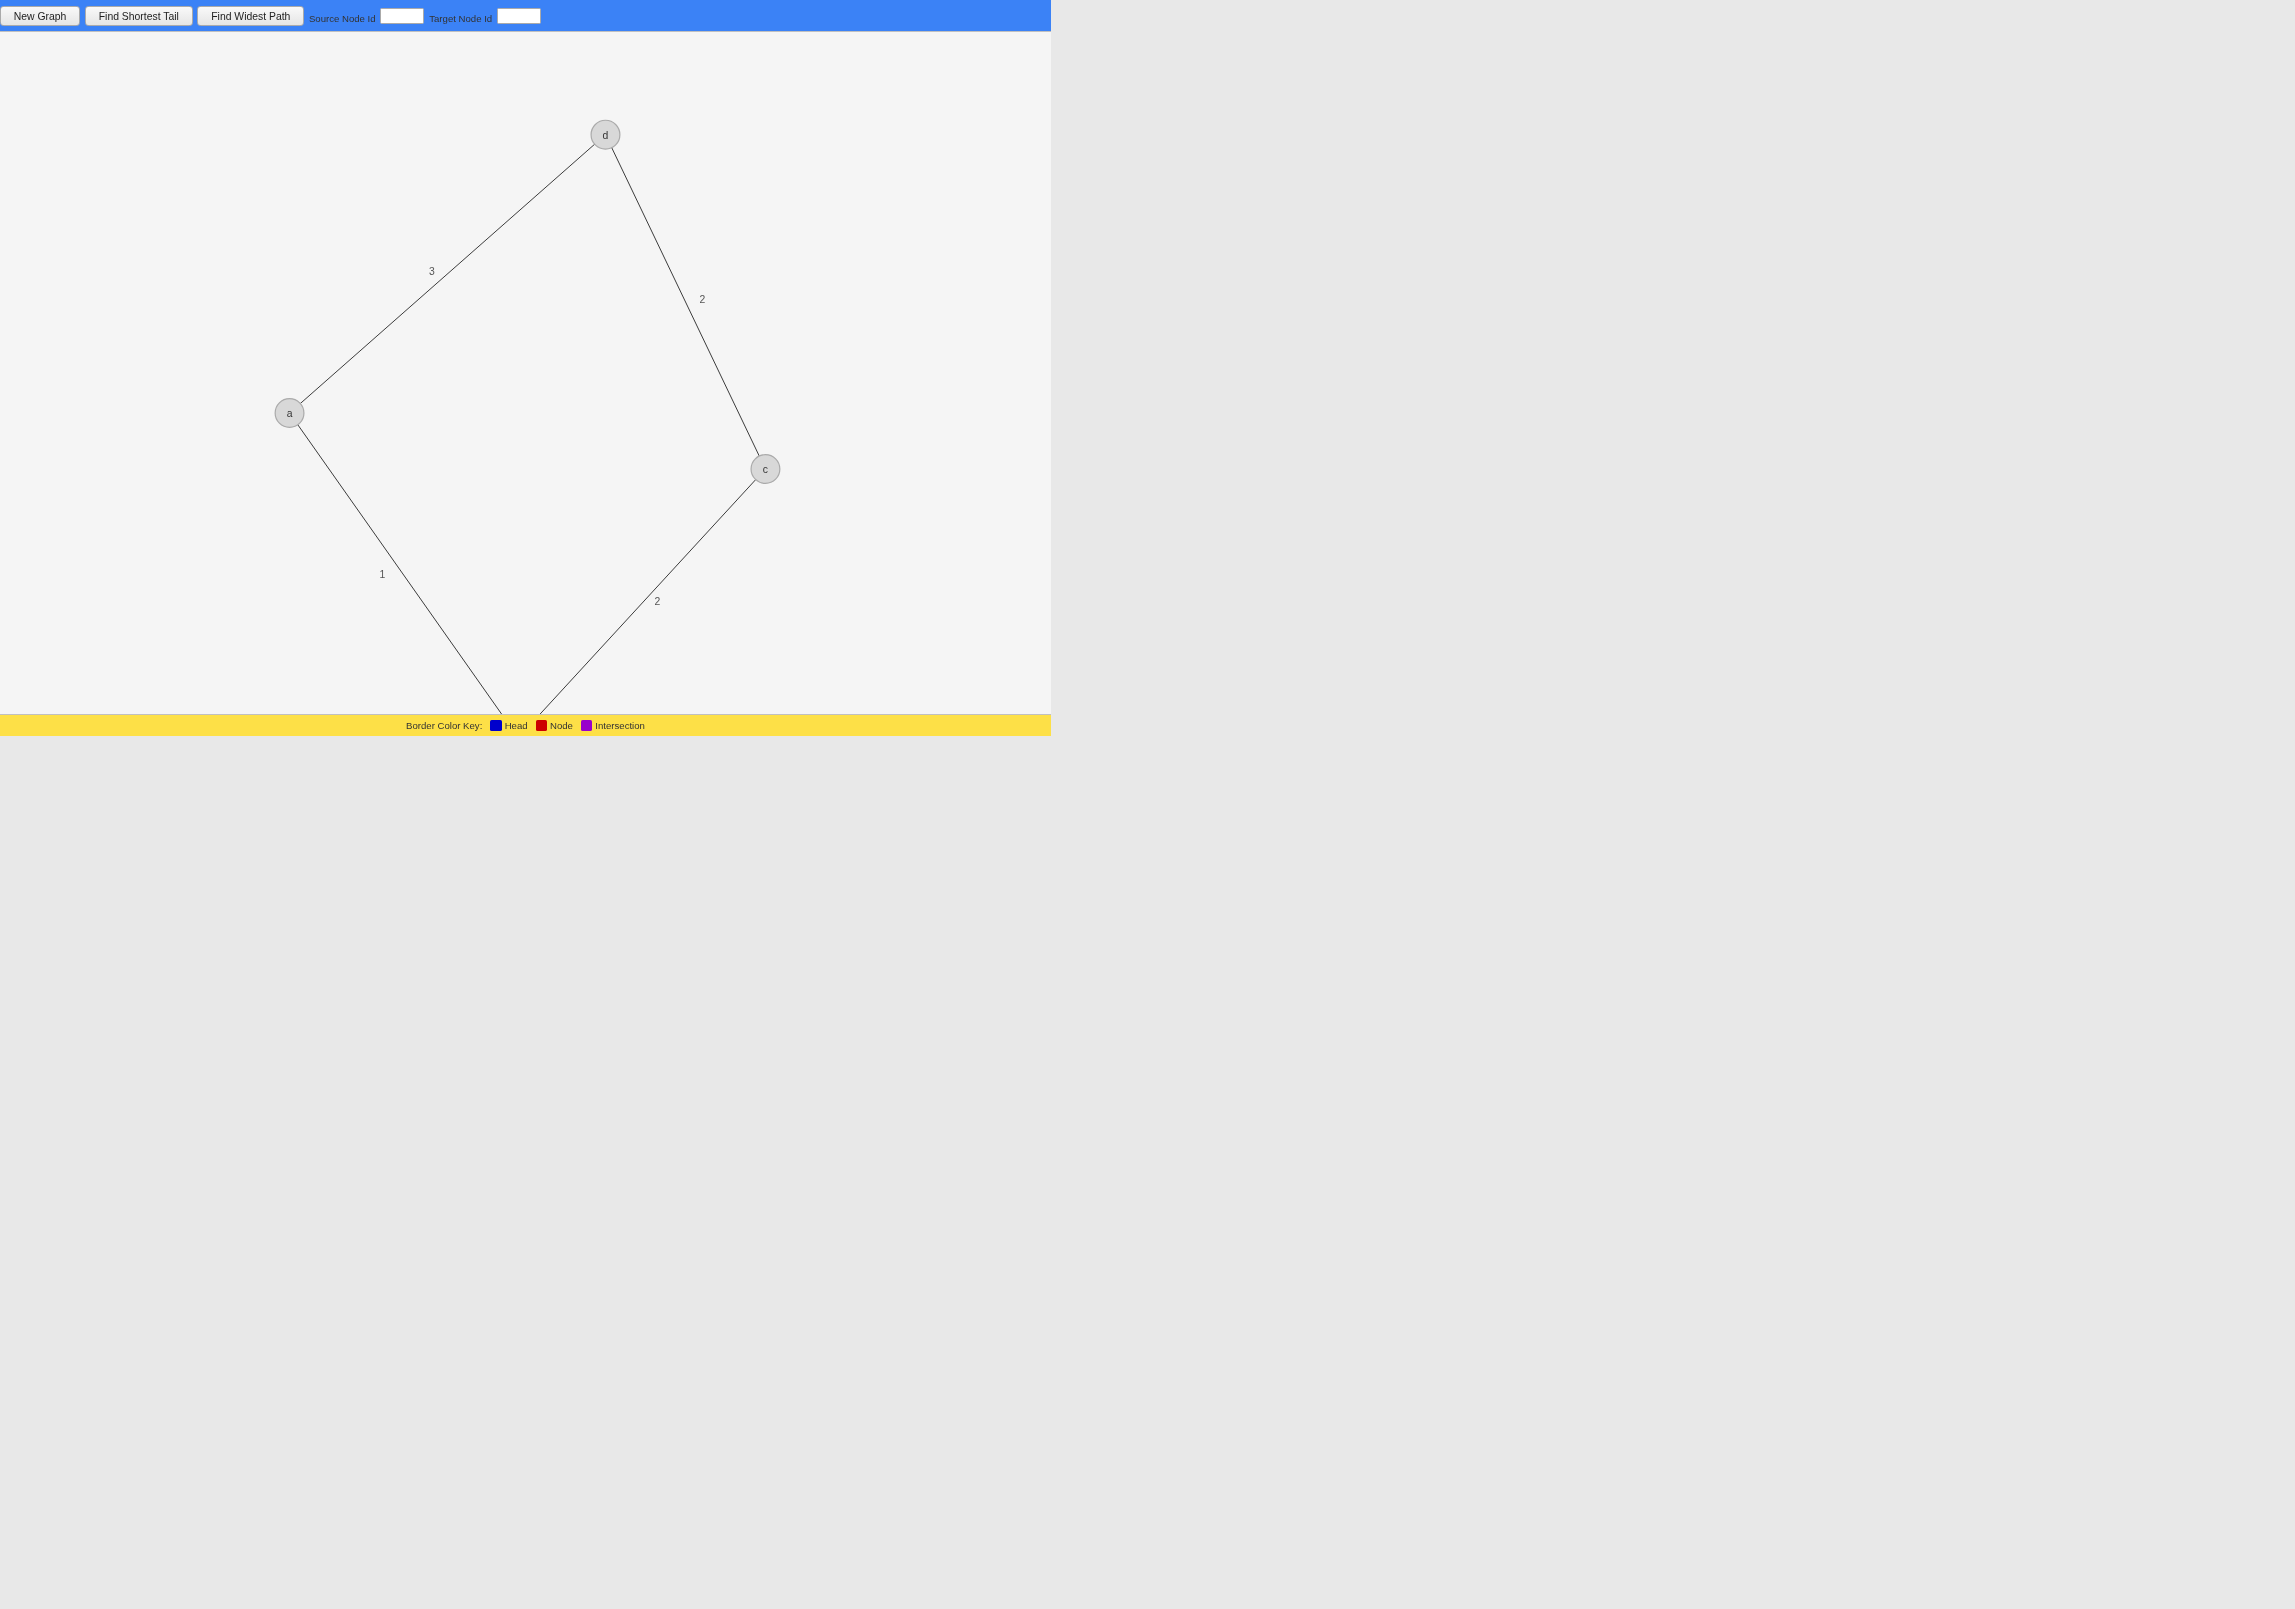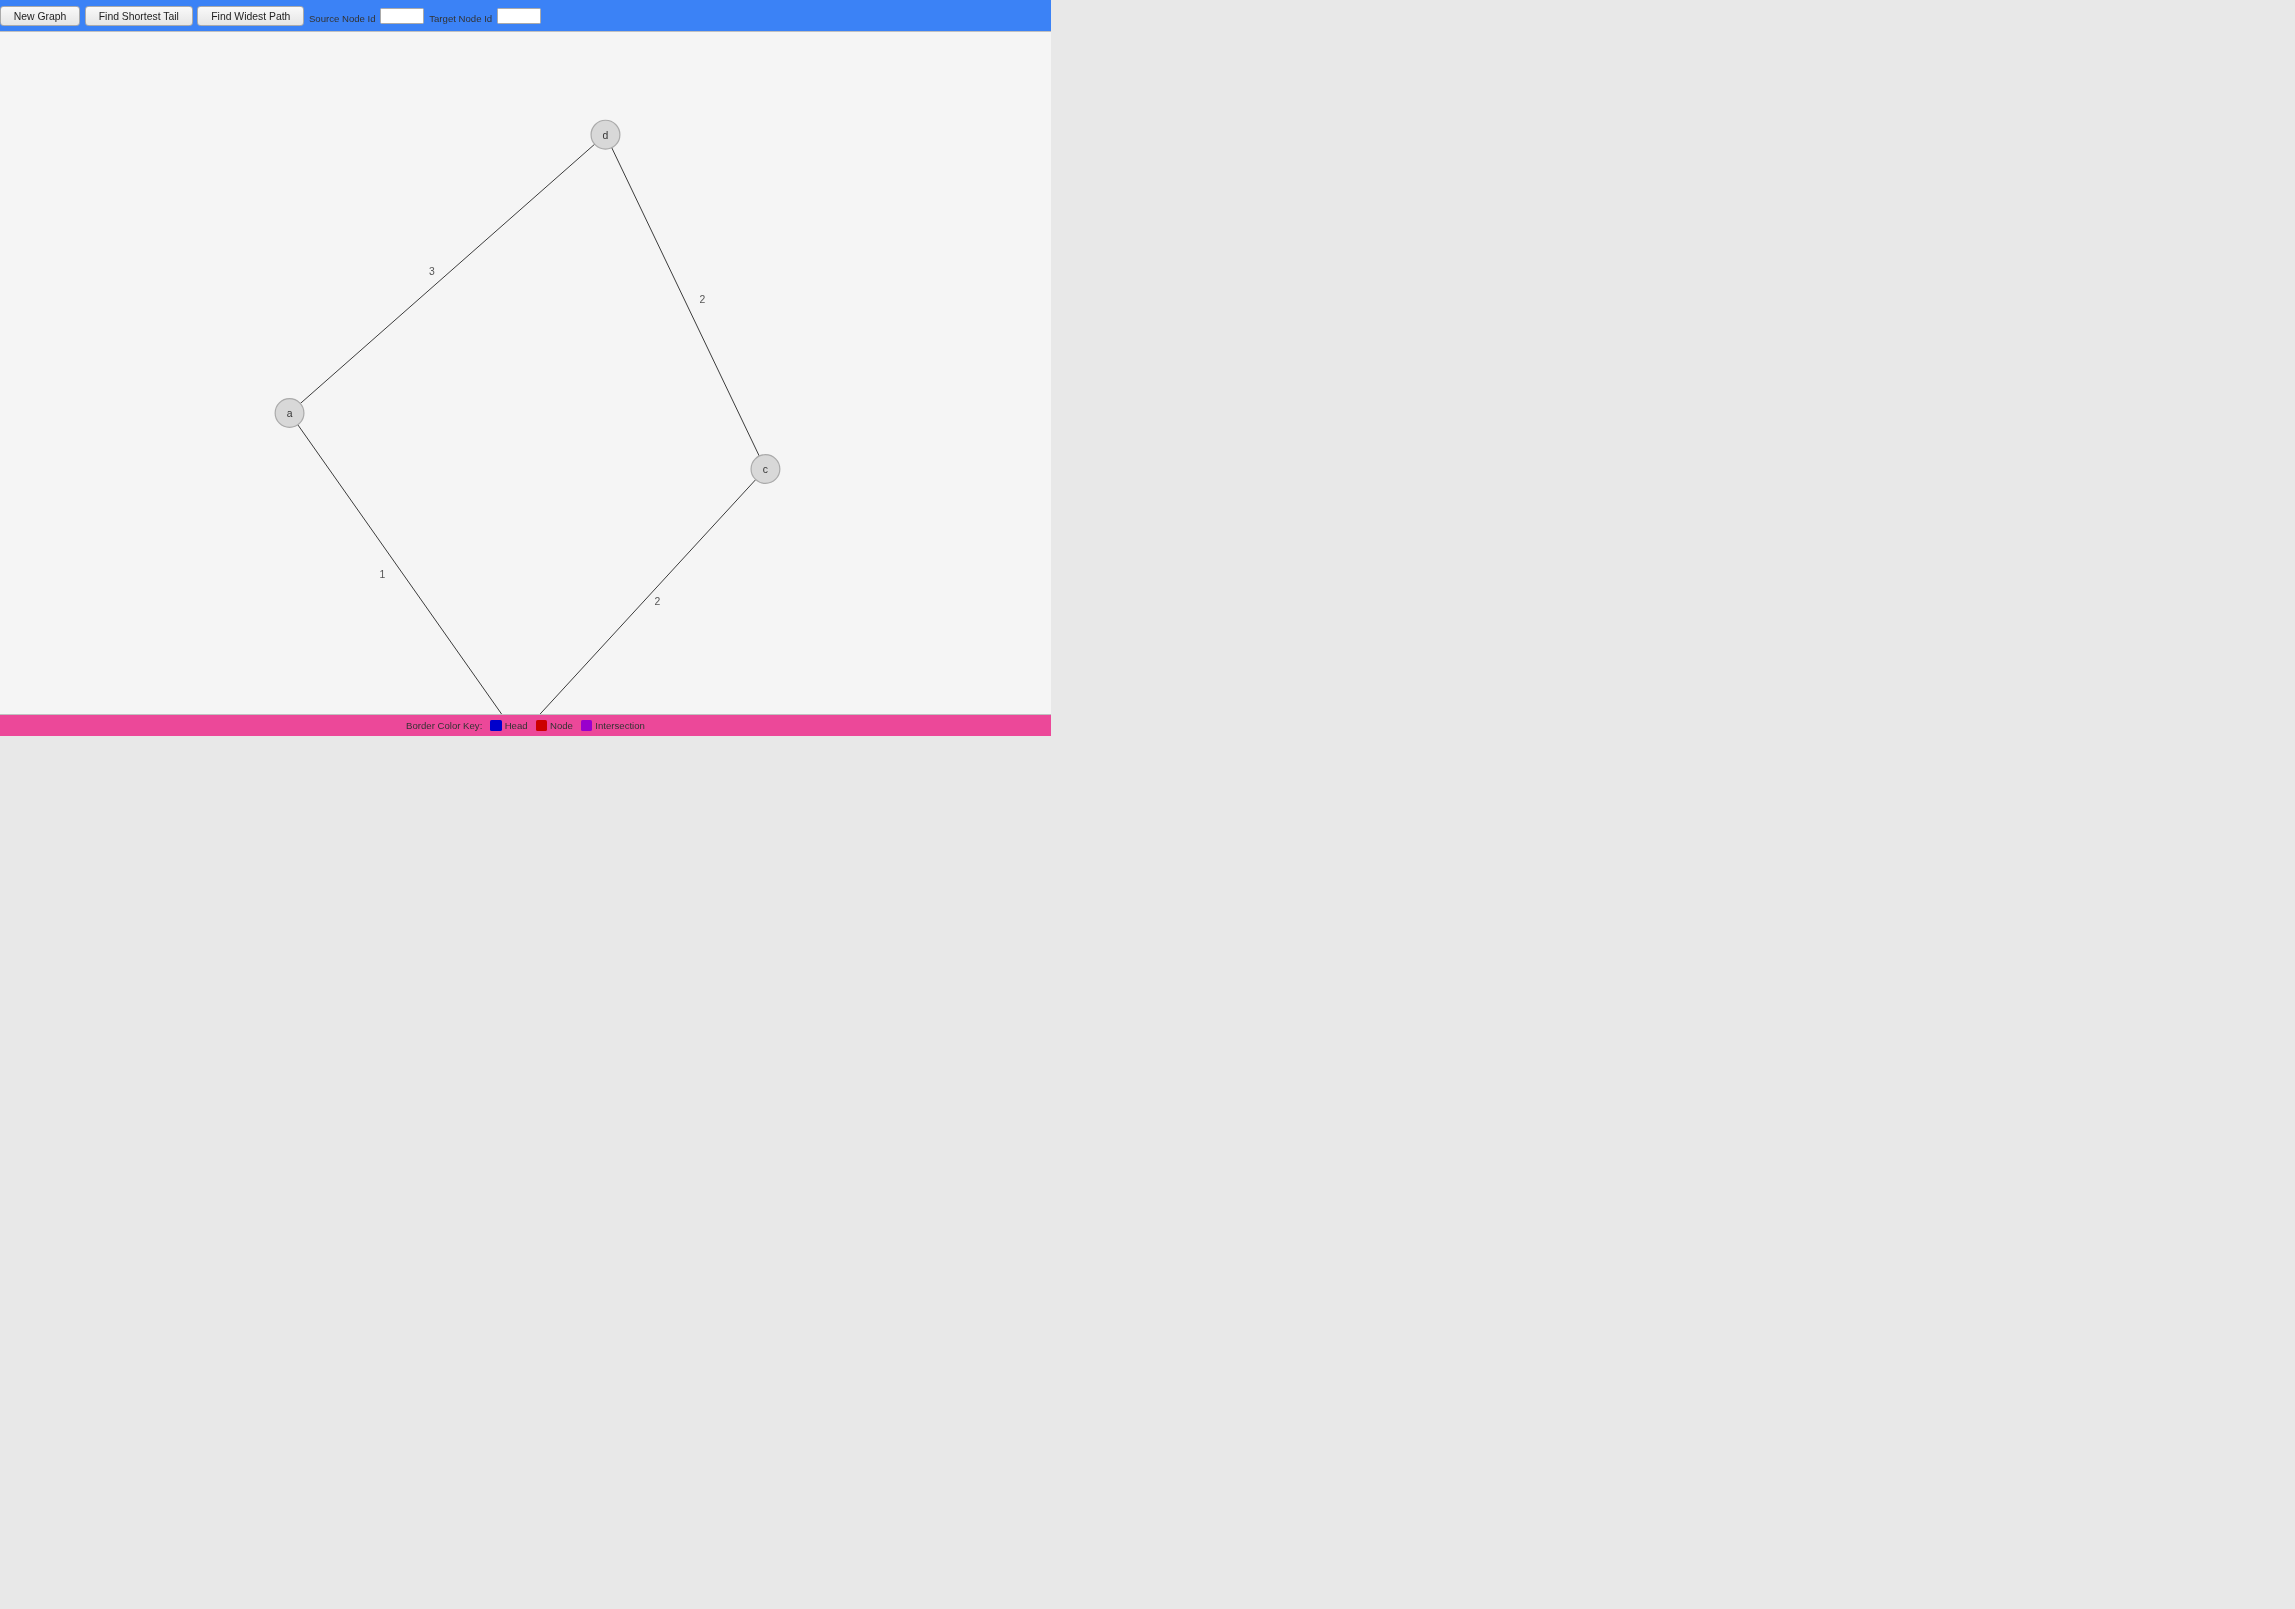--- a/index.html
+++ b/index.html
@@ -87,21 +87,21 @@
     }
     .graph-svg {
       position: absolute;
       top: 0; left: 0;
       width: 100%;
       height: 100%;
     }
 
     
     .footer {
-      background: #ec4899;
+      background: #fde047;
       border-top: 0.8px solid #c0c0c0;
       height: 22.4px;
       display: flex;
       align-items: center;
       justify-content: center;
       gap: 8px;
       font-size: 9.6px;
       color: #333;
     }
     .legend-item {

